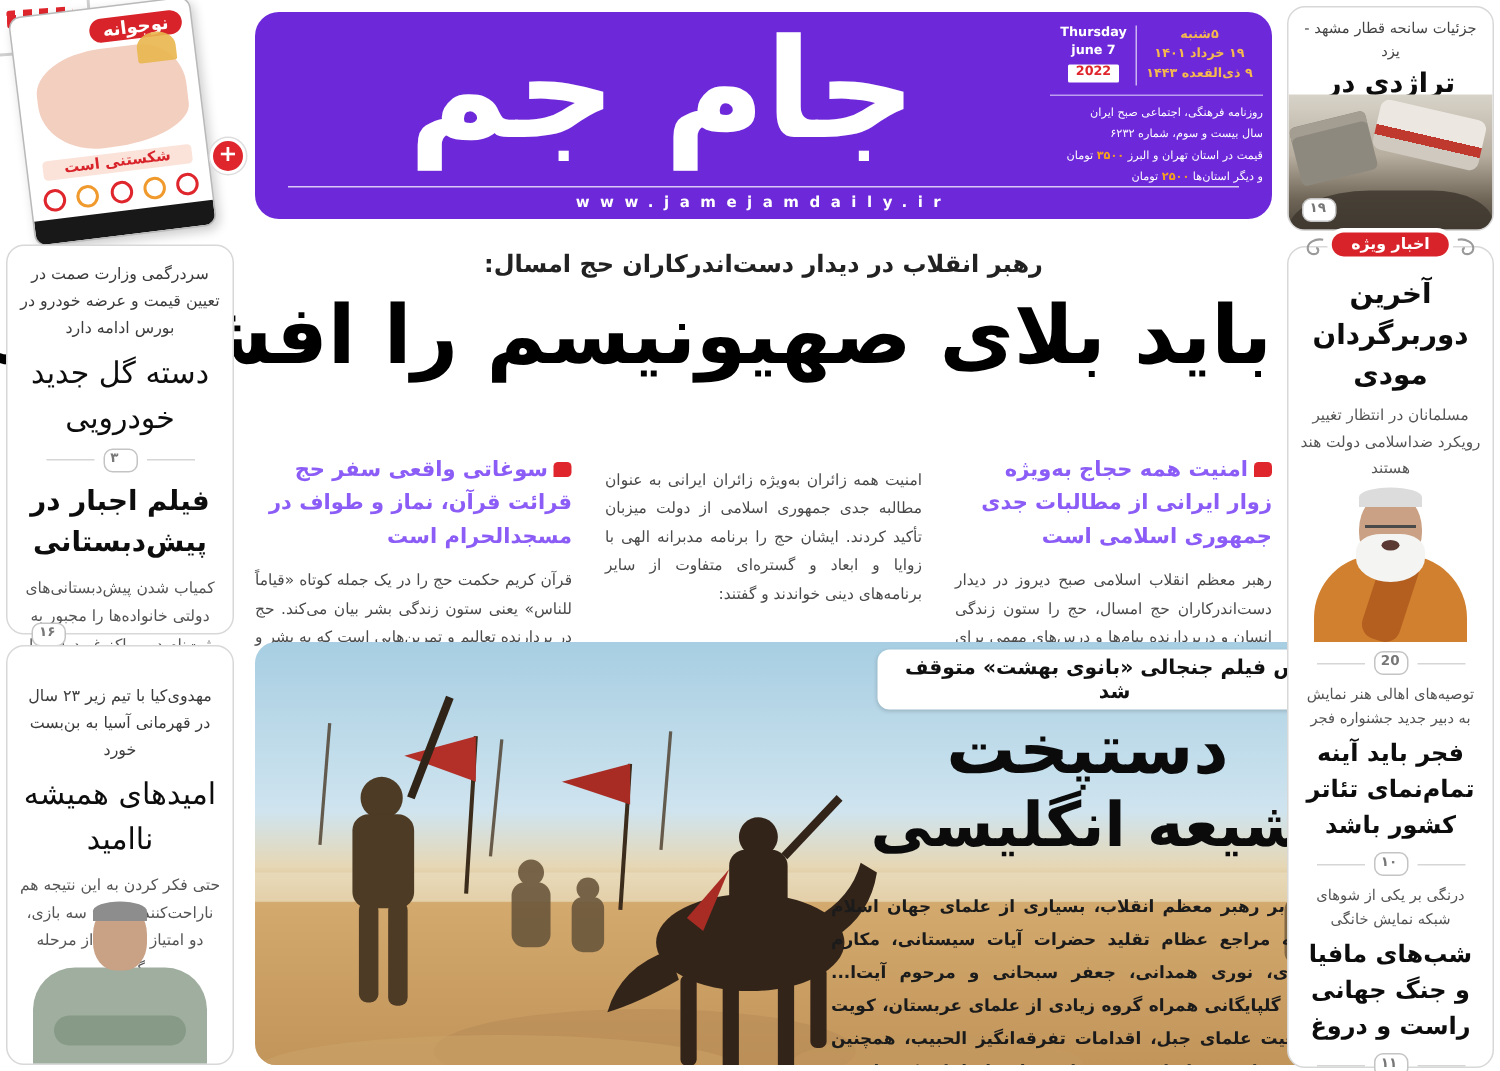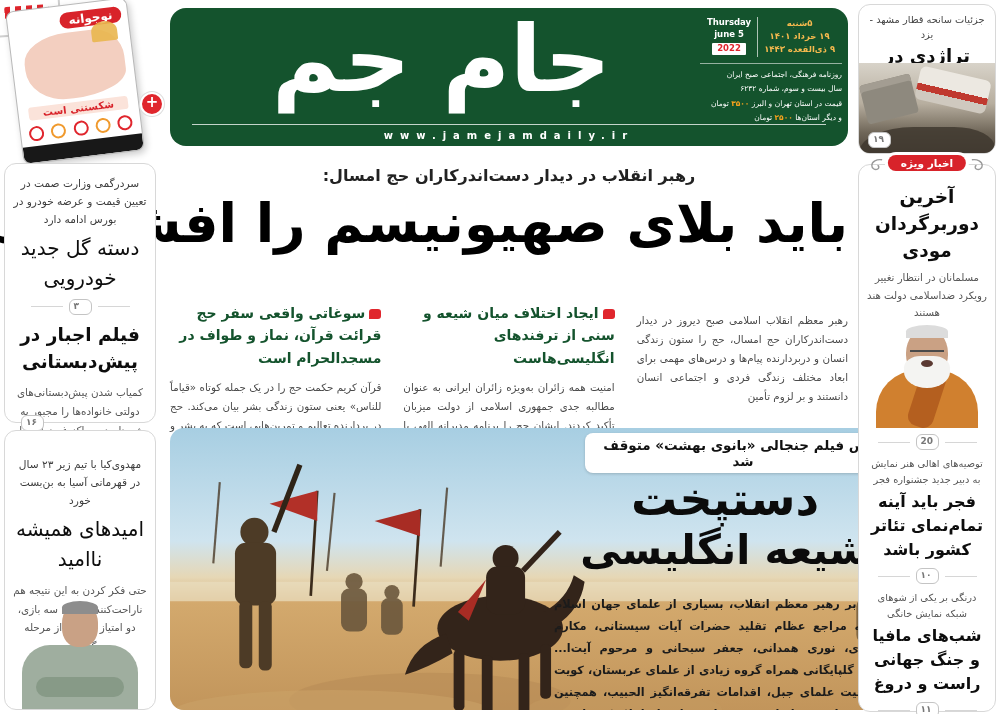--- a/index.html
+++ b/index.html
@@ -8,41 +8,41 @@
   
   .box{position:absolute;background:#fff;border:1px solid #d8d8d8;border-radius:12px;box-sizing:border-box;}
   .badge{display:inline-block;min-width:13px;padding:1px 4px;border:1px solid #c4c4c4;border-radius:6px;
          font-size:9px;color:#777;text-align:left;background:#fff;font-weight:bold;line-height:1.3;}
   .divider{display:flex;align-items:center;justify-content:center;gap:6px;margin:6px 0;}
   .dline{height:1px;background:#d6d6d6;flex:0 0 32px;}
   .icon-comment{display:inline-block;width:12px;height:10px;background:#e0262d;border-radius:3px 3px 3px 0;
                 margin-left:4px;vertical-align:middle;position:relative;}
   .icon-comment::after{content:"";position:absolute;bottom:-3px;right:1px;border:3px solid transparent;border-top-color:#e0262d;}
   
-  .masthead{position:absolute;left:170px;top:8px;width:678px;height:138px;background:#14532d;
+  .masthead{position:absolute;left:170px;top:8px;width:678px;height:138px;background:#6d28d9;
             border-radius:16px;overflow:hidden;color:#fff;}
   .mh-logo{position:absolute;right:155px;left:20px;top:-4px;height:112px;font-size:92px;font-weight:bold;
            text-align:center;line-height:112px;letter-spacing:-3px;color:#fff;}
   .mh-info{position:absolute;left:auto;right:6px;top:9px;width:142px;}
   .mh-row1{display:flex;align-items:stretch;justify-content:center;}
   .fa-date{font-size:8.5px;font-weight:800;color:#f5b94e;text-align:center;line-height:1.55;white-space:nowrap;}
   .vline{width:1px;background:rgba(255,255,255,.65);margin:0 6px;}
   .en-date{font-size:8.5px;font-weight:bold;text-align:center;direction:ltr;line-height:1.4;}
   .ybox{display:inline-block;background:#fff;color:#e0262d;font-weight:bold;padding:0 5px;margin-top:2px;font-size:8.5px;border-radius:1px;}
   .mh-lines{margin-top:6px;font-size:7.5px;line-height:1.95;text-align:right;color:#fff;border-top:1px solid rgba(255,255,255,.55);padding-top:4px;white-space:nowrap;}
   .num-o{color:#f6a21d;font-weight:bold;}
   .mh-url{position:absolute;bottom:5px;left:22px;right:22px;border-top:1px solid rgba(255,255,255,.75);
           padding-top:5px;text-align:center;direction:ltr;font-size:10px;letter-spacing:7px;font-weight:bold;color:#fff;}
   
   .lead-kicker{position:absolute;left:170px;top:166px;width:678px;text-align:center;font-size:16px;color:#222;font-weight:700;}
   .lead-head{position:absolute;left:170px;top:192px;width:678px;text-align:center;font-size:54px;font-weight:bold;
              color:#000;white-space:nowrap;letter-spacing:-1px;}
   .lead-cols{position:absolute;left:170px;top:302px;width:678px;display:flex;gap:22px;}
   .lcol{flex:1;min-width:0;}
-  .lcol-h{font-size:14px;font-weight:800;line-height:1.6;color:#14532d;text-align:right;}
+  .lcol-h{font-size:14px;font-weight:800;line-height:1.6;color:#8b5cf6;text-align:right;}
   .lcol-b{margin-top:9px;font-size:10.3px;color:#4a4a4a;line-height:1.85;text-align:justify;}
   .badge-left2{display:block;width:max-content;margin-top:4px;margin-right:auto;margin-left:0;}
   
   .film{position:absolute;left:170px;top:428px;width:734px;height:282px;border-radius:14px;overflow:hidden;
         background:linear-gradient(180deg,#a7cee2 0%,#cfe4ef 40%,#e6d7b5 53%,#d3a96d 62%,#c2955b 100%);}
   .film svg{position:absolute;inset:0;}
   .film-kicker{position:absolute;top:5px;right:3px;width:300px;background:#fff;border-radius:8px;padding:4px 8px;
                font-size:13.5px;font-weight:800;text-align:center;color:#111;box-shadow:0 1px 3px rgba(0,0,0,.18);}
   .film-h{position:absolute;top:46px;right:14px;width:330px;text-align:center;color:#0b0b0b;font-weight:bold;}
   .film-h1{font-size:46px;line-height:1.1;}
@@ -121,21 +121,21 @@
     <div class="mh-info">
       <div class="mh-row1">
         <div class="fa-date">
           <div>۵شنبه</div>
           <div>۱۹ خرداد ۱۴۰۱</div>
           <div>۹ ذی‌القعده ۱۴۴۳</div>
         </div>
         <div class="vline"></div>
         <div class="en-date">
           <div>Thursday</div>
-          <div>june 5</div>
+          <div>june 7</div>
           <span class="ybox">2022</span>
         </div>
       </div>
       <div class="mh-lines">
         <div>روزنامه فرهنگی، اجتماعی صبح ایران</div>
         <div>سال بیست و سوم، شماره ۶۲۳۲</div>
         <div>
           <span>قیمت در استان تهران و البرز</span>
           <span class="num-o">۳۵۰۰</span>
           <span>تومان</span>
@@ -148,24 +148,24 @@
       </div>
     </div>
     <div class="mh-url">www.jamejamdaily.ir</div>
   </div>
 
   <div class="lead-kicker">رهبر انقلاب در دیدار دست‌اندرکاران حج امسال:</div>
   <div class="lead-head">باید بلای صهیونیسم را افشا کرد</div>
 
   <div class="lead-cols">
     <div class="lcol">
+      <div class="lcol-h"><span class="icon-comment"></span><span>امنیت همه حجاج به‌ویژه زوار ایرانی از مطالبات جدی جمهوری اسلامی است</span></div>
       <div class="lcol-b">رهبر معظم انقلاب اسلامی صبح دیروز در دیدار دست‌اندرکاران حج امسال، حج را ستون زندگی انسان و دربردارنده پیام‌ها و درس‌های مهمی برای ابعاد مختلف زندگی فردی و اجتماعی انسان دانستند و بر لزوم تأمین</div>
     </div>
     <div class="lcol">
-      <div class="lcol-h"><span class="icon-comment"></span><span>ایجاد اختلاف میان شیعه و سنی از ترفندهای انگلیسی‌هاست</span></div>
       <div class="lcol-b">امنیت همه زائران به‌ویژه زائران ایرانی به عنوان مطالبه جدی جمهوری اسلامی از دولت میزبان تأکید کردند. ایشان حج را برنامه مدبرانه الهی با زوایا و ابعاد و گستره‌ای متفاوت از سایر برنامه‌های دینی خواندند و گفتند:</div>
     </div>
     <div class="lcol">
       <div class="lcol-h"><span class="icon-comment"></span><span>سوغاتی واقعی سفر حج قرائت قرآن، نماز و طواف در مسجدالحرام است</span></div>
       <div class="lcol-b">قرآن کریم حکمت حج را در یک جمله کوتاه «قیاماً للناس» یعنی ستون زندگی بشر بیان می‌کند. حج در بردارنده تعالیم و تمرین‌هایی است که به بشر و نسل‌های پی در پی می‌آموزد چگونه ارکان زندگی خود را انتخاب کند.</div>
       <span class="badge badge-left2">۲</span>
     </div>
   </div>
 
   <div class="film">

